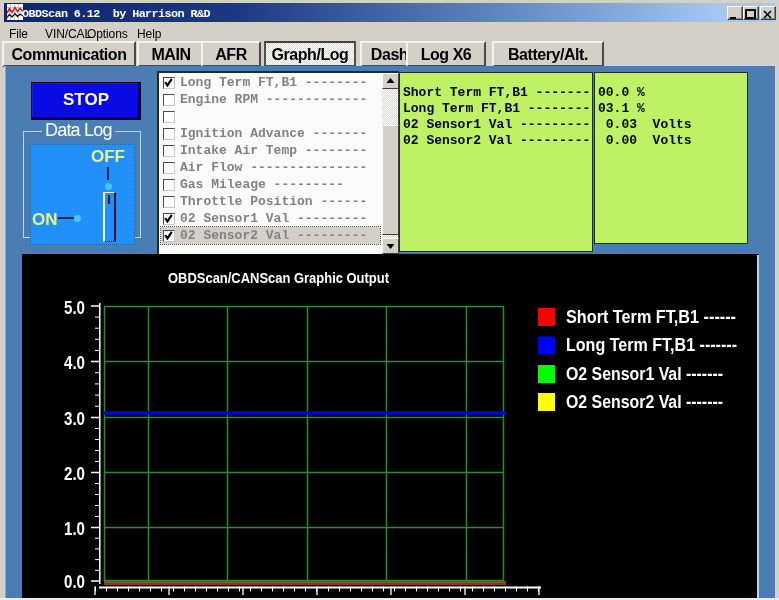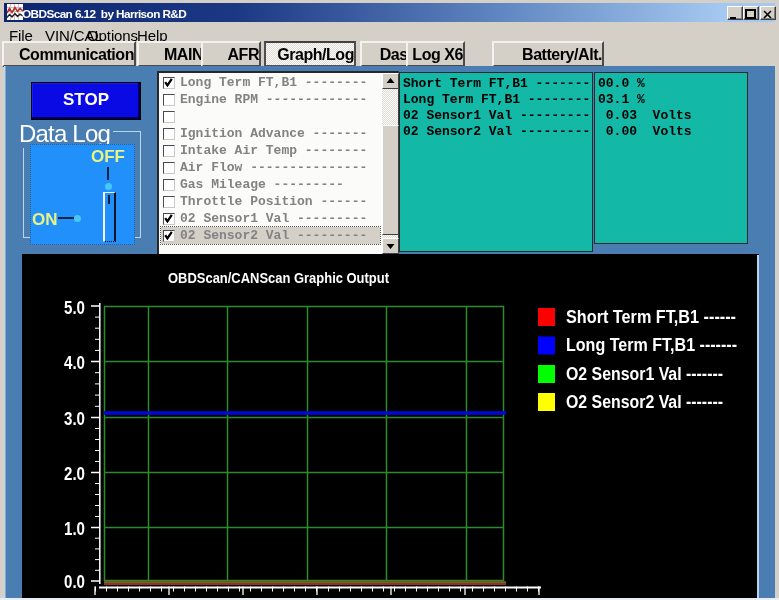--- a/index.html
+++ b/index.html
@@ -4,49 +4,49 @@
 <style>
 * { margin:0; padding:0; box-sizing:border-box; }
 body { width:779px; height:600px; overflow:hidden; font-family:"Liberation Sans", sans-serif; background:#d4d0c8; }
 #win { position:relative; width:779px; height:600px; background:#d4d0c8; }
 .abs { position:absolute; }
 
 
 #titlebar { left:4px; top:3px; width:771px; height:19px;
   background:linear-gradient(to right,#0d2571 0%,#1c3884 30%,#6188c2 65%,#a4c8f0 93%);
 }
-#titletext { left:18px; top:4px; color:#fff; font-weight:bold; font-size:11.8px; white-space:pre; letter-spacing:-0.6px; }
+#titletext { left:18px; top:4px; color:#fff; font-weight:bold; font-size:11.8px; white-space:pre; letter-spacing:-0.6px;font-family:Liberation Mono, monospace; }
 .winbtn { top:6px; width:16px; height:14px; background:#d4d0c8;
   border-top:1px solid #fff; border-left:1px solid #fff;
   border-right:1px solid #404040; border-bottom:1px solid #404040;
   box-shadow: inset -1px -1px 0 #808080; }
 
 
-.menuitem { top:27px; font-size:15px; color:#000; letter-spacing:-0.1px; }
+.menuitem { top:27px; font-size:12px; color:#000; letter-spacing:-0.1px; }
 
 
 .tab { top:41px; height:26px; background:#d4d0c8;
   border-top:2px solid #f4f2ee; border-left:2px solid #f4f2ee;
   border-right:2px solid #4a4a4a; border-bottom:2px solid #4a4a4a;
-  color:#000; font-weight:bold; font-size:16px; letter-spacing:-0.45px; text-align:right; line-height:23px; }
+  color:#000; font-weight:bold; font-size:16px; letter-spacing:-0.45px; text-align:center; line-height:23px; }
 .tabactive { border:2px solid #4f4f51; border-top-color:#434345; height:26px;
   background-image:conic-gradient(#fdfdfc 25%, #dedbd4 0 50%, #fdfdfc 0 75%, #dedbd4 0); background-size:2px 2px; }
 
 
 #client { left:4px; top:66px; width:771px; height:532px; background:#4a7eb2; box-shadow:inset 1.5px 0 0 #c4d6e6; }
 #bottomline { left:0px; top:598px; width:779px; height:2px; background:#e9eef4; }
 
 
 #stopbtn { left:27px; top:16px; width:110px; height:38px; background:#0a0ae4;
   border:1px solid #000; box-shadow: inset -2px -2px 0 #000058, inset 1px 1px 0 #1b1bee;
   color:#fff; font-weight:bold; font-size:17px; text-align:center; line-height:33px; }
 
 
 #dlbox { left:19px; top:65px; width:118px; height:107px; border:1px solid #b9d7ef; }
-#dllabel { left:12px; top:54px; font-size:24px; letter-spacing:-0.8px; color:#ffffff; background:#4a7eb2; padding:0 3px; }
+#dllabel { left:38px; top:54px; font-size:18px; letter-spacing:-0.8px; color:#ffffff; background:#4a7eb2; padding:0 3px; }
 #dlpanel { left:26px; top:78px; width:105px; height:101px; background:#2190fa; border:1px dotted #3a5a80; }
 .dltext { font-weight:bold; font-size:17px; color:#e9f383;text-align:right; }
 
 
 #list { left:153px; top:5px; width:242px; height:186px; background:#fbfbfa;
   border-top:2px solid #28282c; border-left:2px solid #28282c;
   border-right:1px solid #404040; border-bottom:2px solid #202020; }
 .lrow { position:absolute; left:2px; width:219px; height:17px; font-family:"Liberation Mono", monospace;
   font-weight:bold; font-size:13px; color:#828282; white-space:pre; line-height:17px; }
 .cbx { position:absolute; left:2px; top:3px; width:12px; height:12px; background:#fff; border-style:solid; border-width:1.5px; border-color:#4a4a52 #c9c9c9 #c9c9c9 #4a4a52; }
@@ -54,22 +54,22 @@
 .ltext { position:absolute; left:19px; top:0; }
 #sbar { position:absolute; left:222px; top:0px; width:17px; height:182px; border-left:1px solid #fff; background-image:conic-gradient(#fdfdfc 25%, #dedbd4 0 50%, #fdfdfc 0 75%, #dedbd4 0); background-size:2px 2px; }
 .sbtn { position:absolute; left:0px; width:17px; height:16px; background:#d4d0c8;
   border-top:1px solid #fff; border-left:1px solid #fff;
   border-right:1px solid #404040; border-bottom:1px solid #404040; }
 #sthumb { position:absolute; left:0px; top:52px; width:17px; height:110px; background:#d4d0c8;
   border-top:1px solid #fff; border-left:1px solid #fff;
   border-right:1px solid #404040; border-bottom:1px solid #404040; }
 
 
-.vpanel { background:#14b8a6; border:1px solid #2a2a2a; font-family:"Liberation Mono", monospace;
-  font-weight:bold; font-size:13px; color:#000; white-space:pre; line-height:16px; padding-top:3px; padding-left:3px; }
+.vpanel { background:#bef264; border:1px solid #2a2a2a; font-family:"Liberation Mono", monospace;
+  font-weight:bold; font-size:13px; color:#000; white-space:pre; line-height:16px; padding-top:12px; padding-left:3px; }
 #vp1 { left:395px; top:6px; width:194px; height:180px; }
 #vp2 { left:590px; top:6px; width:154px; height:172px; }
 
 
 #graph { left:18px; top:188px; width:737px; height:344px; background:#000; }
 #graphedge { left:753px; top:189px; width:2px; height:343px; background:#b5d3ec; }
 </style>
 </head>
 <body>
 <div id="win">
@@ -101,21 +101,21 @@
   <div class="menuitem abs" style="left:9px;">File</div>
   <div class="menuitem abs" style="left:45px;">VIN/CAL</div>
   <div class="menuitem abs" style="left:87px;">Options</div>
   <div class="menuitem abs" style="left:137px;">Help</div>
 
   <div class="tab abs" style="left:2px; width:134px;">Communication</div>
   <div class="tab abs" style="left:137px; width:68px;">MAIN</div>
   <div class="tab abs" style="left:201px; width:60px;">AFR</div>
   <div class="tab tabactive abs" style="left:264px; width:92px;">Graph/Log</div>
   <div class="tab abs" style="left:360px; width:59px;">Dash</div>
-  <div class="tab abs" style="left:406px; width:59px;">Log X6</div>
+  <div class="tab abs" style="left:406px; width:80px;">Log X6</div>
   <div class="tab abs" style="left:492px; width:112px;">Battery/Alt. Test</div>
 
   <div id="client" class="abs">
     <div id="stopbtn" class="abs">STOP</div>
 
     <div id="dlbox" class="abs"></div>
     <div id="dllabel" class="abs">Data Log</div>
     <div id="dlpanel" class="abs"></div>
     <div class="dltext abs" style="left:87px; top:81px;">OFF</div>
     <div class="abs" style="left:103px; top:101px; width:2px; height:13px; background:#0e2342;"></div>

